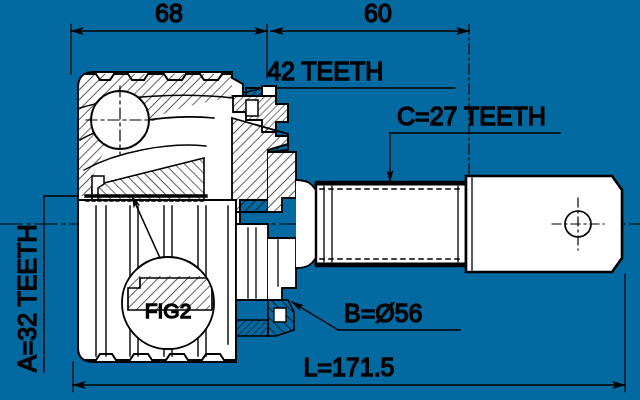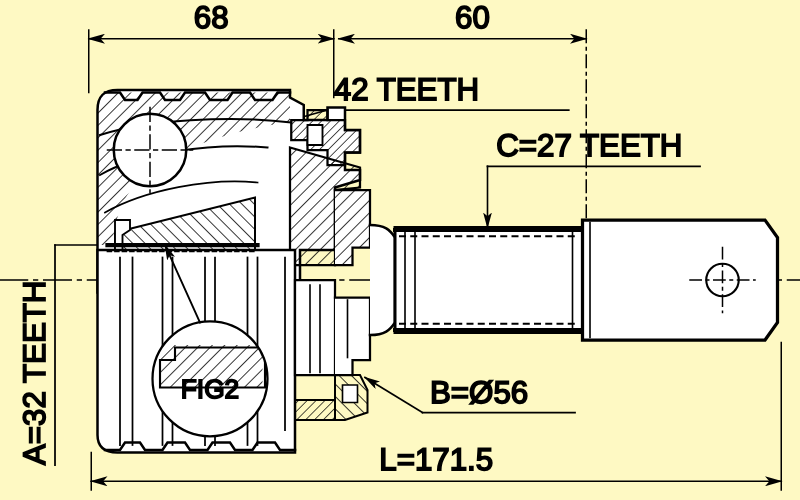--- a/index.html
+++ b/index.html
@@ -1,18 +1,18 @@
 <!DOCTYPE html>
 <html><head>
 <meta charset="utf-8">
 <style>
   html,body{margin:0;padding:0;background:#ffffff;}
   body{width:640px;height:400px;overflow:hidden;
        font-family:"Liberation Sans","DejaVu Sans",sans-serif;}
-  #stage{position:relative;width:640px;height:400px;background:#fef9c3;}
+  #stage{position:relative;width:640px;height:400px;background:#0369a1;}
   svg{display:block;}
   text{font-family:"Liberation Sans","DejaVu Sans",sans-serif;fill:#000;}
   .dim-txt{font-size:25px;}
   .lbl-txt{font-size:25px;}
   .fig-txt{font-size:21px;}
 </style>
 </head>
 <body>
 
 <div id="stage">

